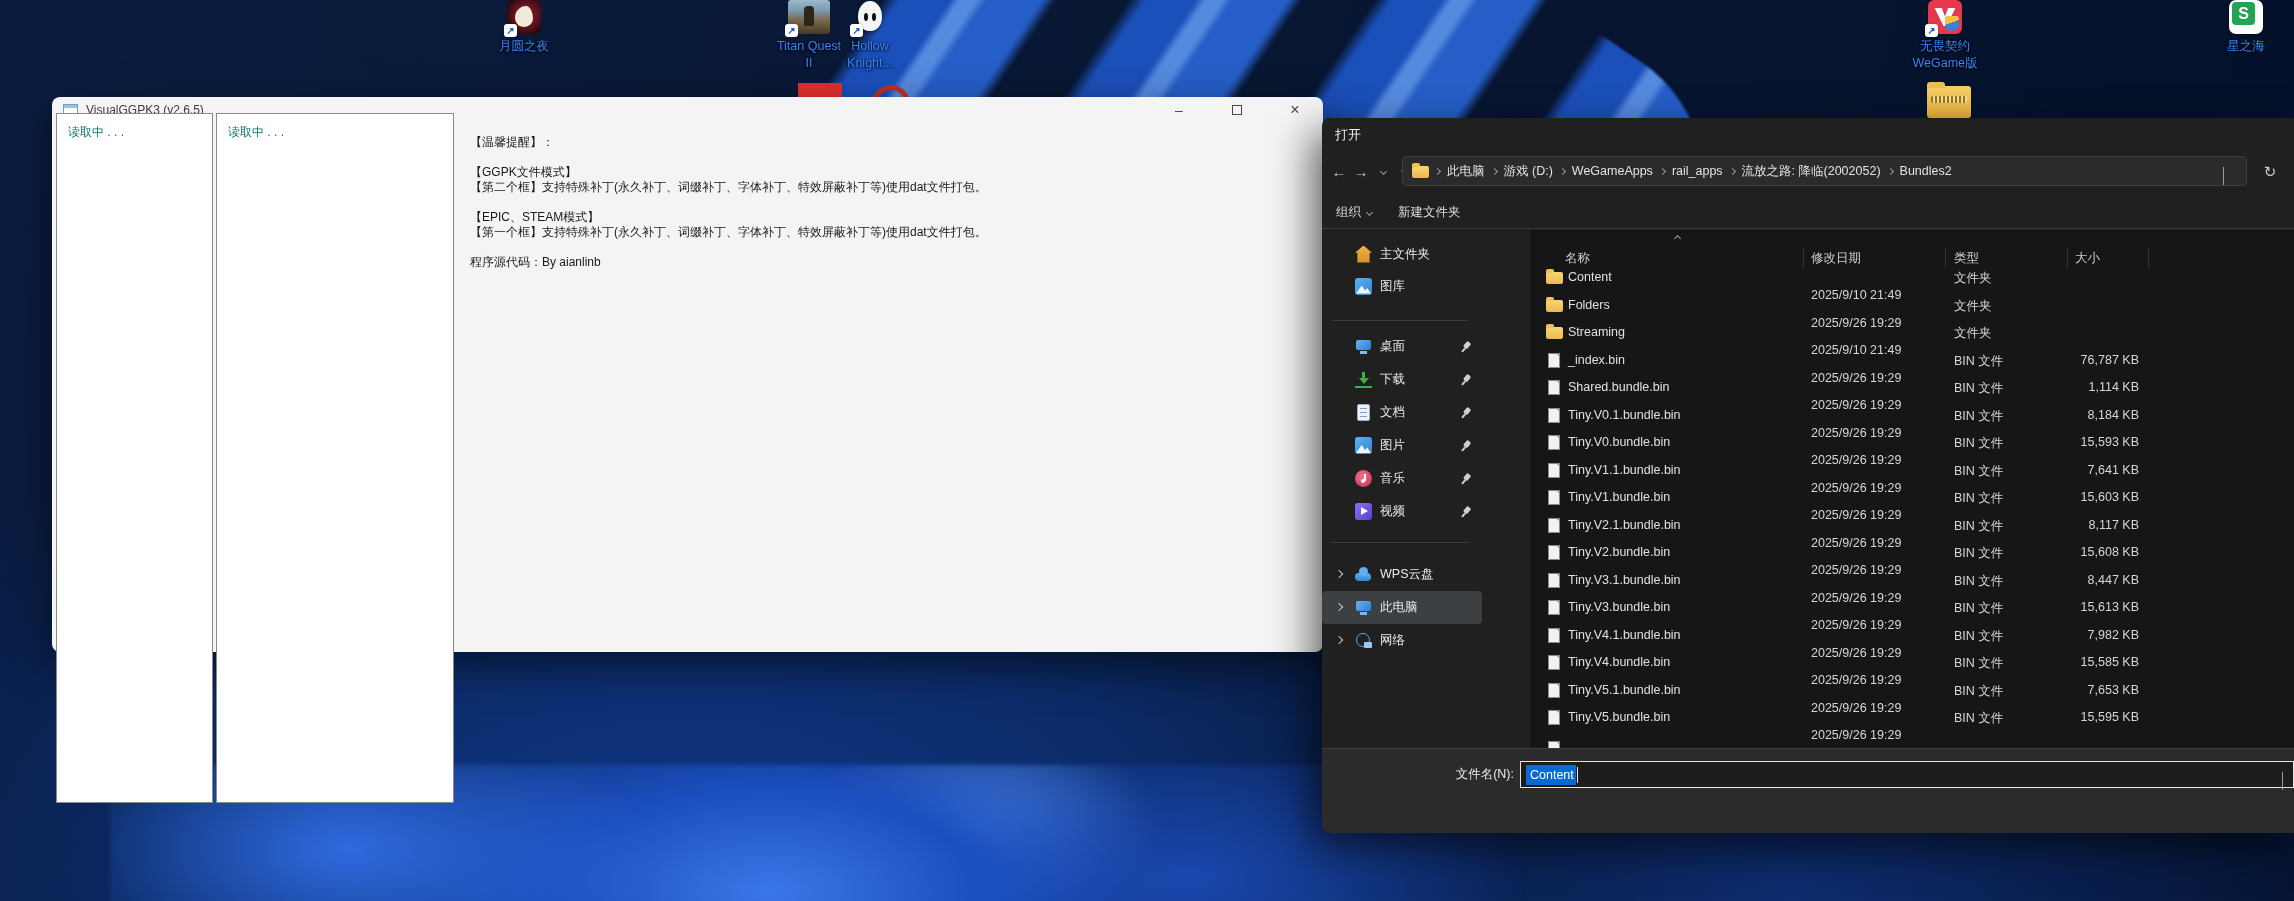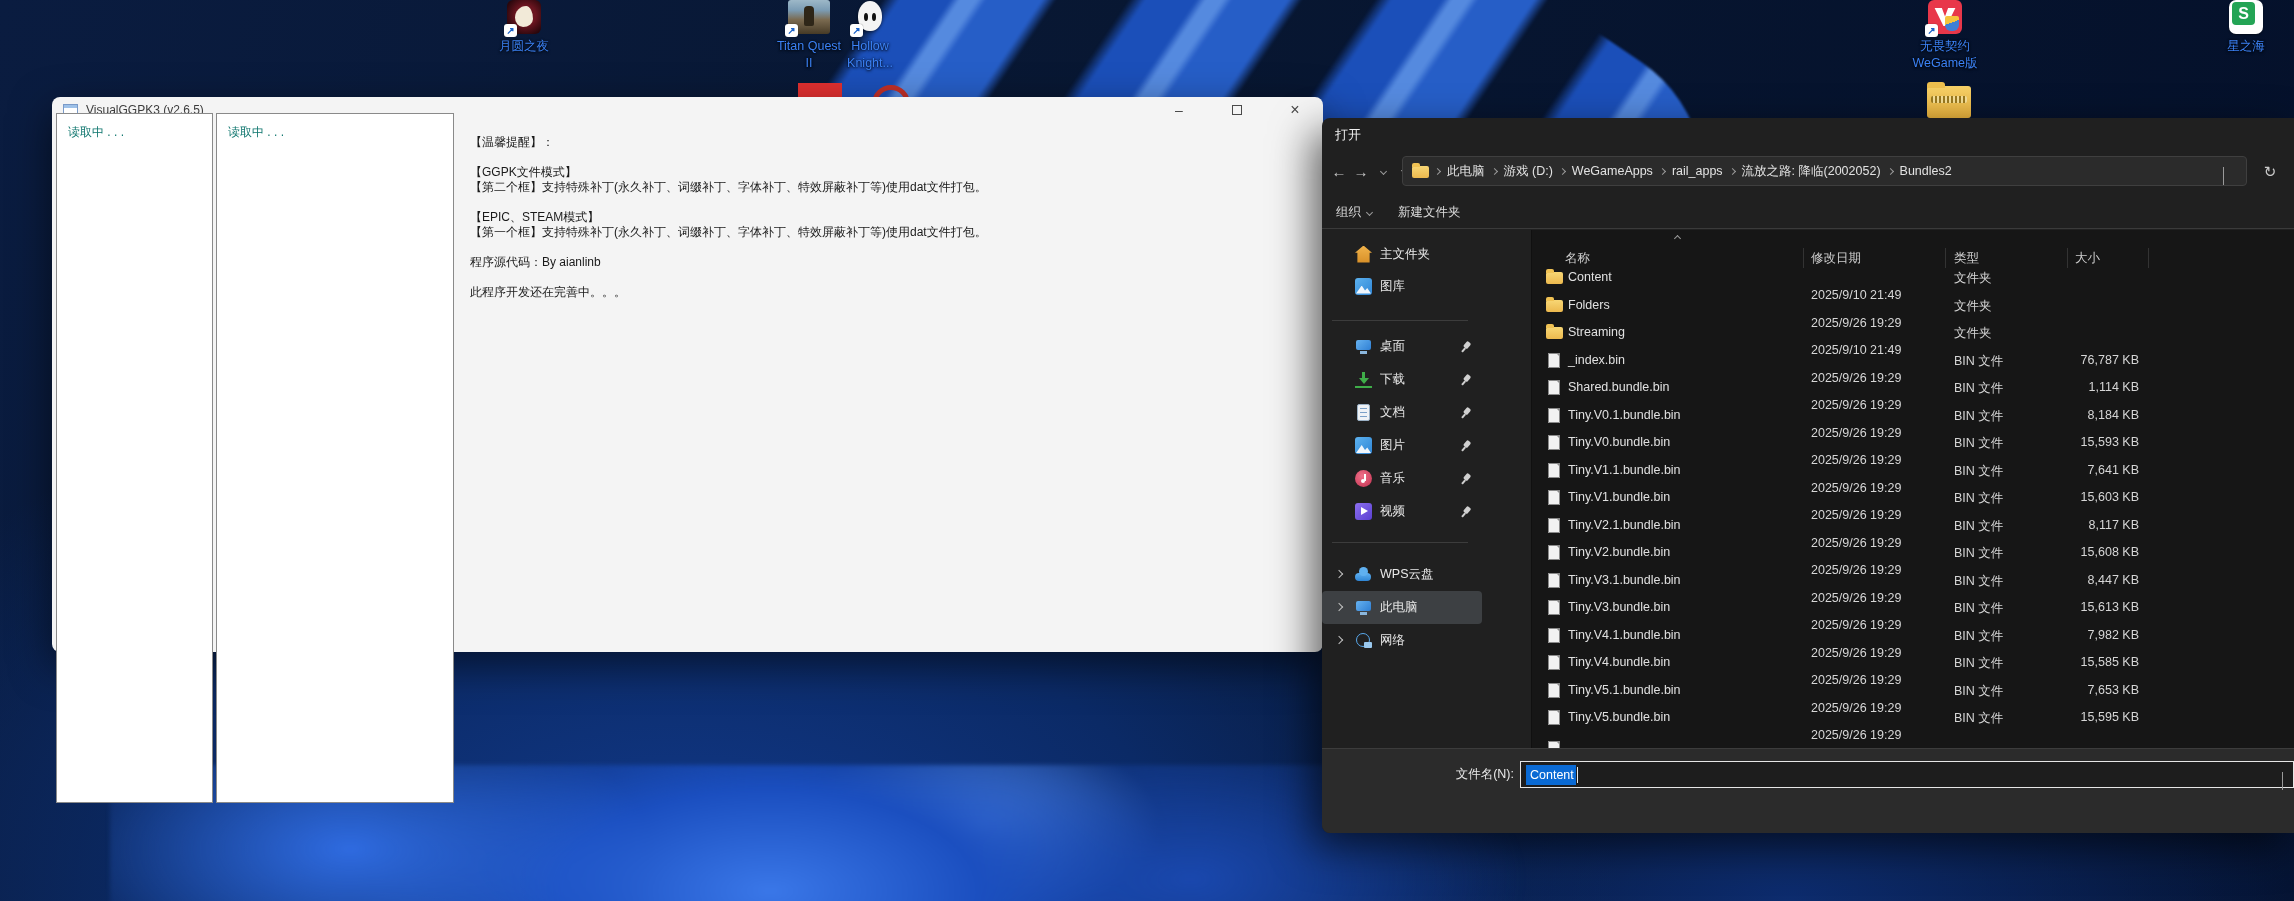--- a/index.html
+++ b/index.html
@@ -276,21 +276,20 @@
 
 
         <div class="tline">【第二个框】支持特殊补丁(永久补丁、词缀补丁、字体补丁、特效屏蔽补丁等)使用dat文件打包。</div>
 
         <div class="tline gap">【EPIC、STEAM模式】</div>
 
         <div class="tline">【第一个框】支持特殊补丁(永久补丁、词缀补丁、字体补丁、特效屏蔽补丁等)使用dat文件打包。</div>
 
         <div class="tline gap">程序源代码：By aianlinb</div>
 
-        <div class="tline gap">此程序开发还在完善中。。。</div>
       </div>
   </div>
 
   <div class="dlg">
     <div class="dlg-title">打开</div>
 
     <div class="navrow">
       <span class="navbtn" style="left:6px;">
           <span>←</span>
         </span>

